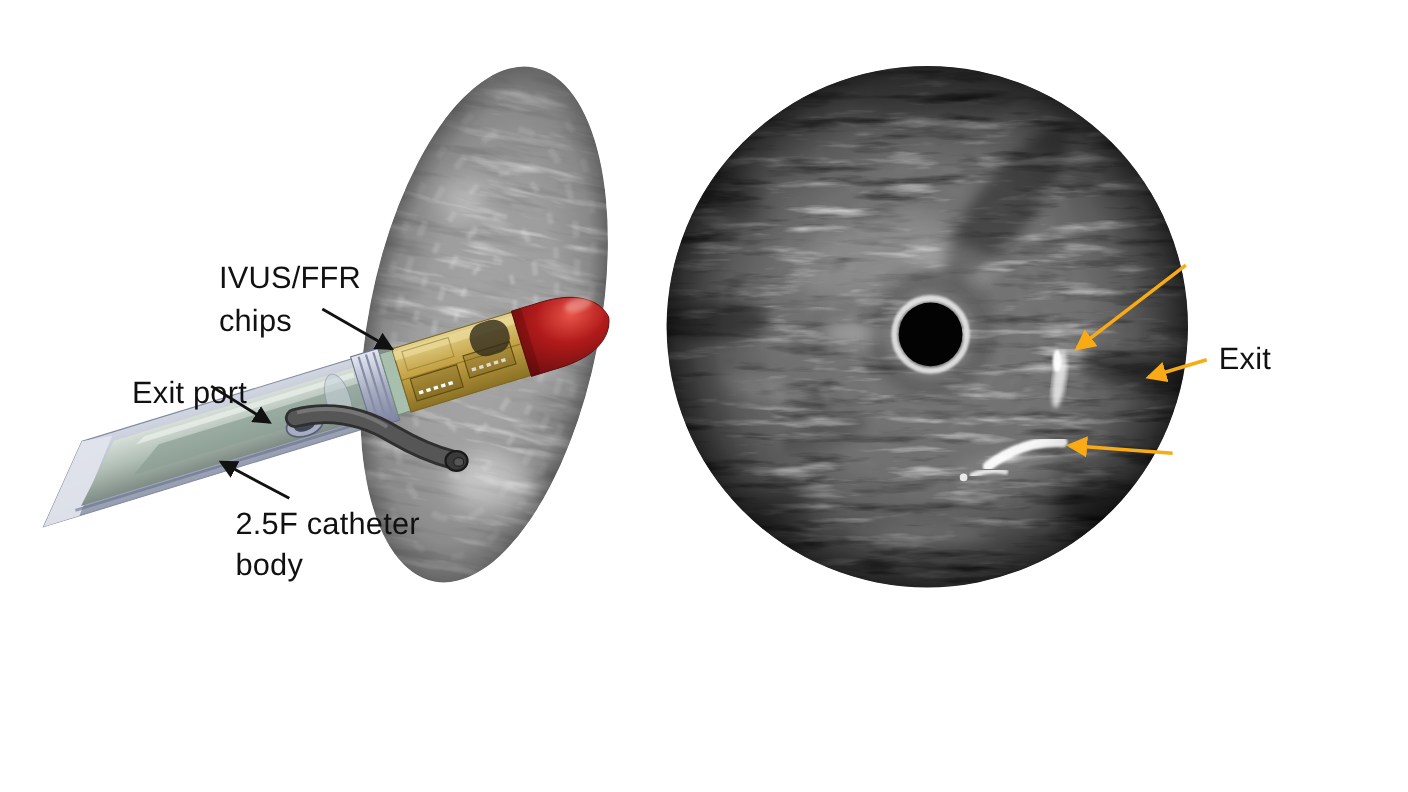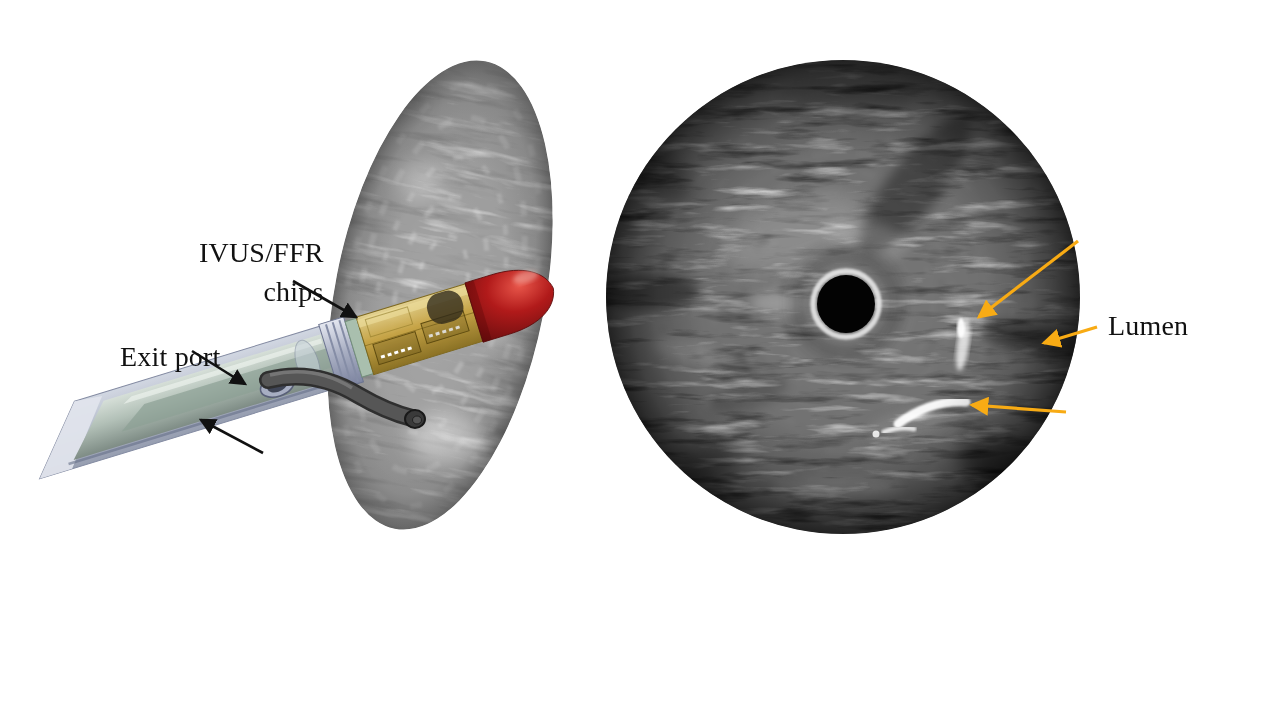--- a/index.html
+++ b/index.html
@@ -1,17 +1,17 @@
 <!DOCTYPE html>
 <html style="--background: #ffffff; --label-color: #111111; --arrow-left: #111111; --arrow-right: #f8ab14; --catheter-tip-red: #b11a1a; --chip-gold: #c8a442; --catheter-body-silver: #b9c6c0; --guidewire-grey: #4d4d4d;"><head>
 <meta charset="utf-8">
 <style>
   html,body{margin:0;padding:0;background:#fff;}
   #stage{position:relative;width:1280px;height:543px;background:var(--background,#ffffff);overflow:hidden;
-         font-family:Liberation Serif, serif;text-align:right;}
+         font-family:Liberation Sans, sans-serif;}
   #scene{position:absolute;left:0;top:0;}
   .lbl{position:absolute;font-size:28px;line-height:39px;color:var(--label-color,#111111);
        white-space:pre-line;letter-spacing:0.2px;}
   #lbl-body{line-height:38px;}
 </style>
 </head>
 <body>
 
 <div id="stage">
 
@@ -261,14 +261,16 @@
       <line x1="1078" y1="241" x2="979" y2="317" marker-end="url(#mO)"></line>
       <line x1="1097" y1="327" x2="1044" y2="343" marker-end="url(#mO)"></line>
       <line x1="1066" y1="412" x2="972" y2="405" marker-end="url(#mO)"></line>
     </g>
   </g>
 </svg>
 
   <div class="lbl" id="lbl-chips" style="left:199px;top:233px;">IVUS/FFR
 chips</div>
   <div class="lbl" id="lbl-exit" style="left:120px;top:317px;margin-top:20px;">Exit port</div>
-  <div class="lbl" id="lbl-lumen" style="left:1108px;top:306px;">Lumen</div>
+  <div class="lbl" id="lbl-body" style="left:214px;top:457px;">2.5F catheter
+body</div>
+  <div class="lbl" id="lbl-lumen" style="left:1108px;top:306px;">Exit</div>
 </div>
 
 </body></html>

